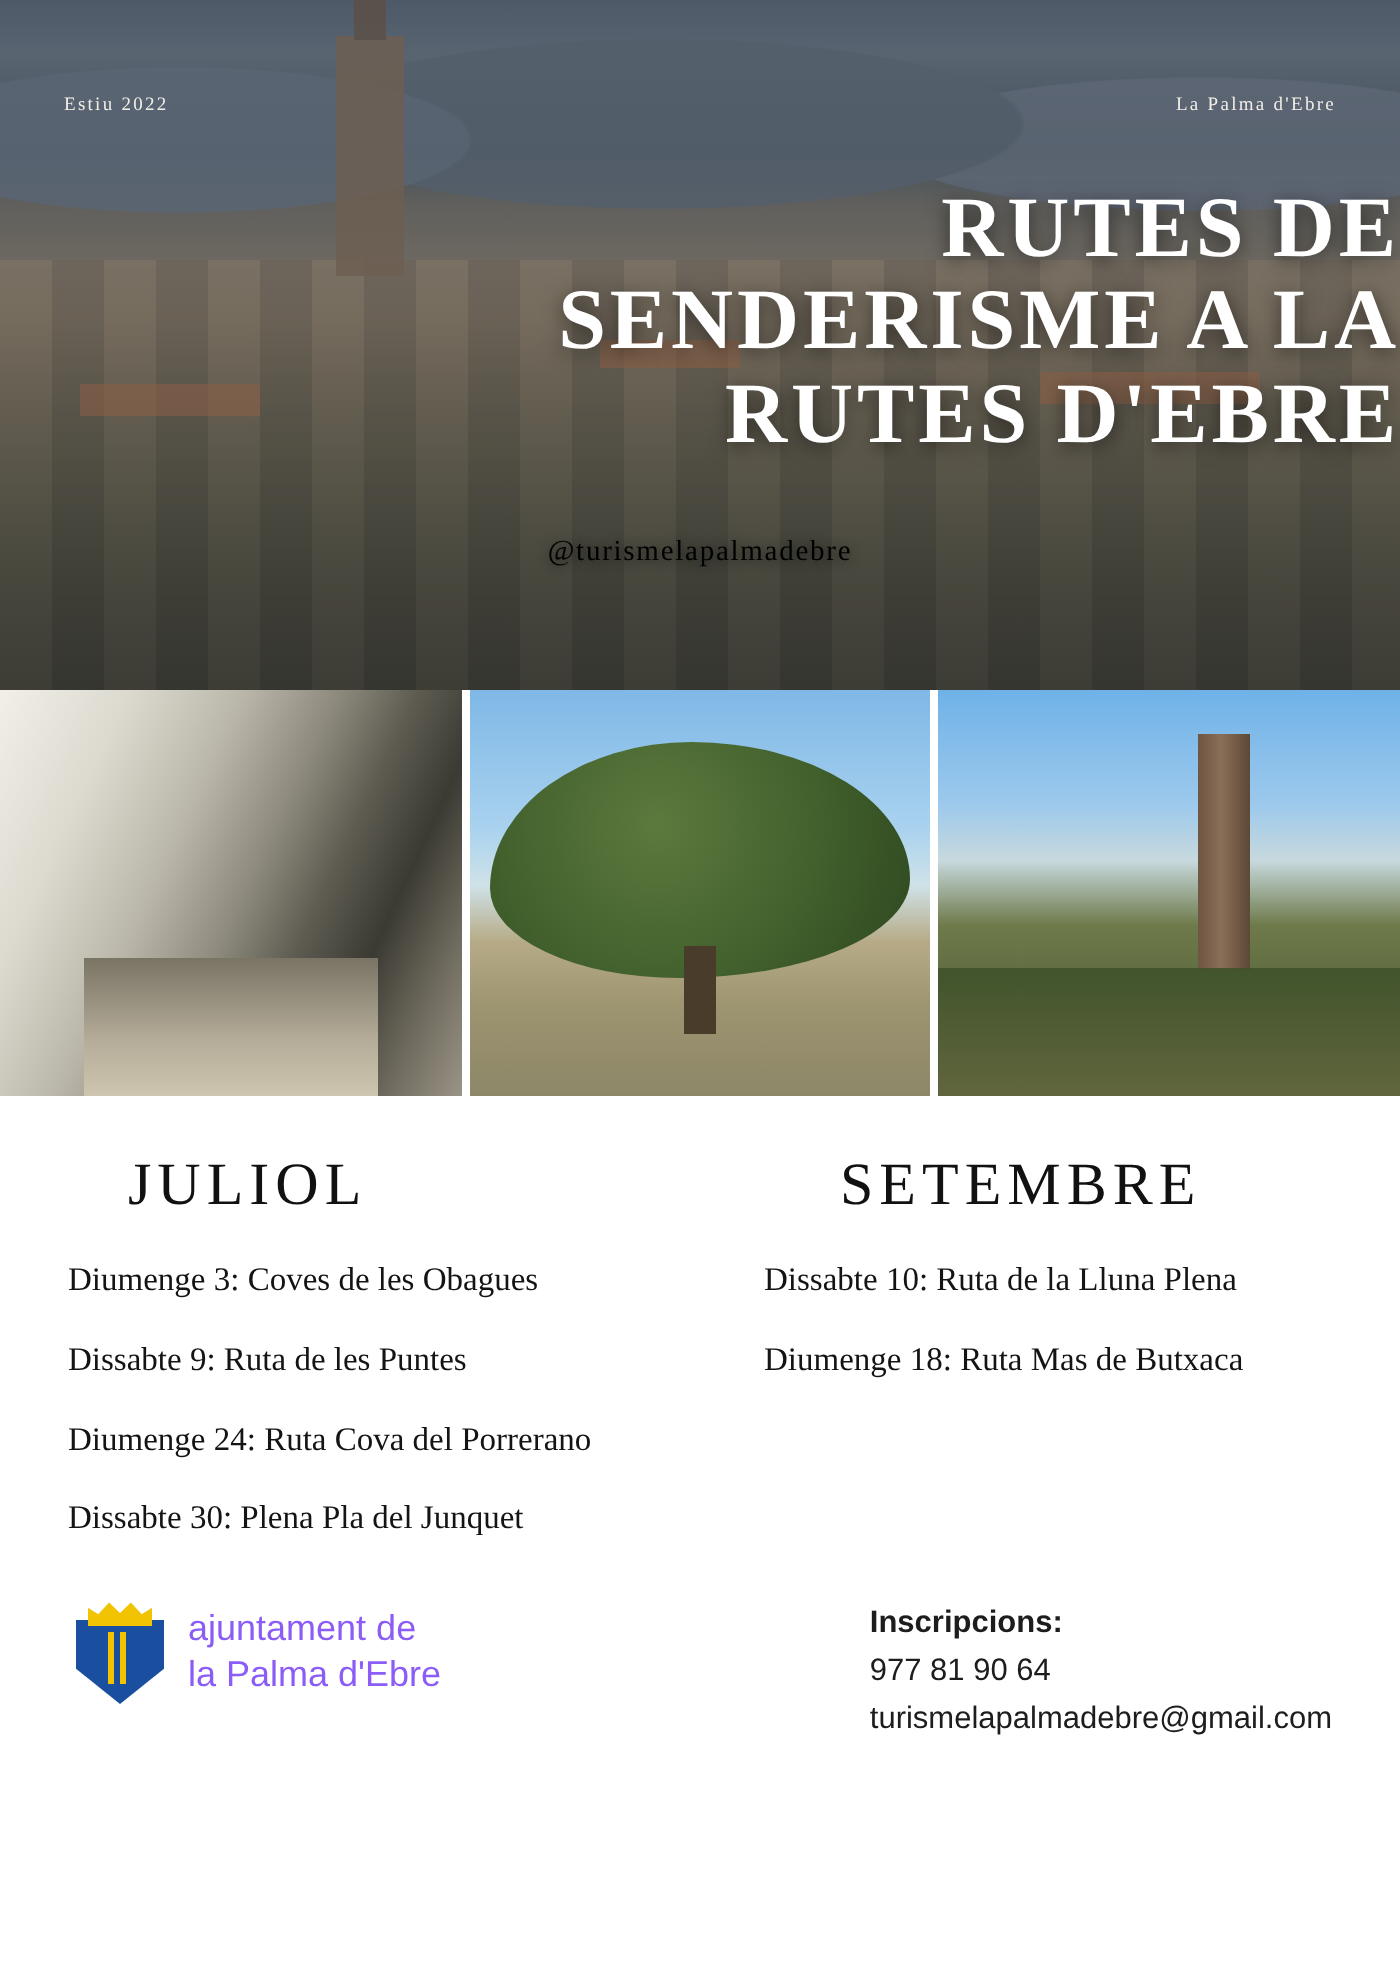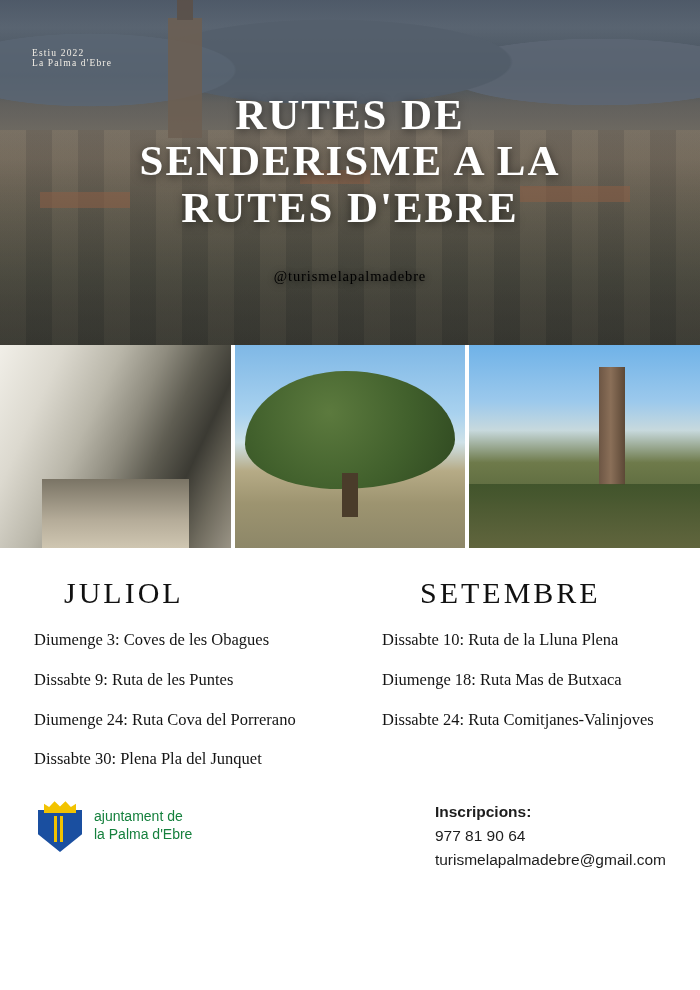--- a/index.html
+++ b/index.html
@@ -100,27 +100,26 @@
   .hero-top {
     position: absolute;
     top: 48px; left: 0; right: 0;
     display: flex;
     justify-content: space-between;
     padding: 0 32px;
     color: #f2eee6;
     font-size: 9.5px;
     letter-spacing: .12em;
     font-family: "Liberation Serif", serif;
-    flex-direction: column;
   }
 
   .hero-title {
     position: absolute;
     top: 92px; left: 0; right: 0;
-    text-align: center;
+    text-align: right;
     color: #ffffff;
     font-family: "Liberation Serif", serif;
     font-size: 43px;
     line-height: 1.08;
     letter-spacing: .045em;
     text-shadow: 0 2px 10px rgba(0,0,0,0.55);
   }
   .hero-title .ln { display: block; }
 
   .hero-handle {
@@ -258,23 +257,23 @@
   }
   .crest .crown {
     position: absolute;
     left: 6px; top: 0;
     width: 32px; height: 13px;
     background: #f2c300;
     clip-path: polygon(0 100%, 0 30%, 16% 55%, 33% 10%, 50% 50%, 67% 10%, 84% 55%, 100% 30%, 100% 100%);
   }
   .brand-text {
     font-family: "Liberation Sans", sans-serif;
-    font-size: 14px;
+    font-size: 18px;
     line-height: 1.28;
-    color: #15803d;
+    color: #8b5cf6;
   }
   .contact {
     text-align: left;
     font-family: "Liberation Sans", sans-serif;
     font-size: 15.5px;
     line-height: 1.55;
     color: #1d1d1d;
   }
   .contact .head { font-weight: bold; }
 </style>
@@ -328,21 +327,20 @@
         <div class="route">Diumenge 3: Coves de les Obagues</div>
         <div class="route">Dissabte 9: Ruta de les Puntes</div>
         <div class="route">Diumenge 24: Ruta Cova del Porrerano</div>
         <div class="route">Dissabte 30: Plena Pla del Junquet</div>
       </div>
 
       <div class="col col-right">
         <div class="month">SETEMBRE</div>
         <div class="route">Dissabte 10: Ruta de la Lluna Plena</div>
         <div class="route">Diumenge 18: Ruta Mas de Butxaca</div>
-        <div class="route">Dissabte 24: Ruta Comitjanes-Valinjoves</div>
       </div>
 
     </div>
   </div>
 
   <div class="footer">
     <div class="brand">
       <div class="crest">
         <div class="shield"></div>
         <div class="bars"></div>

